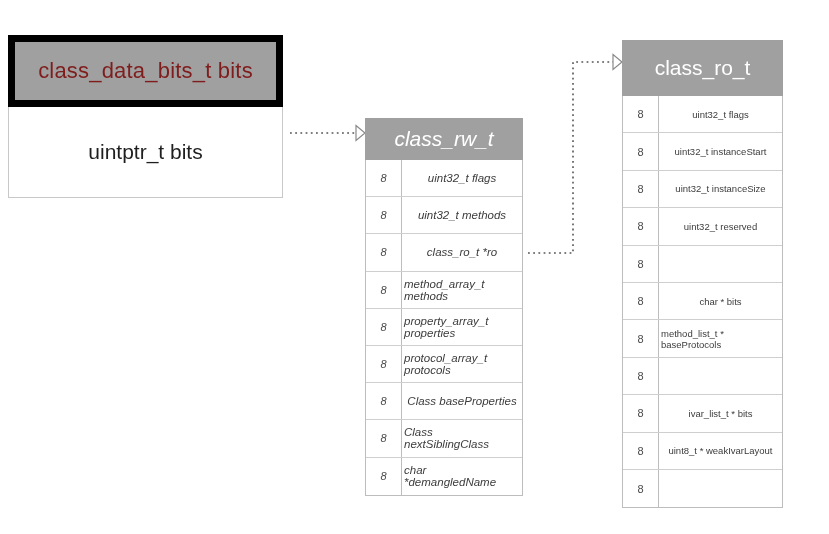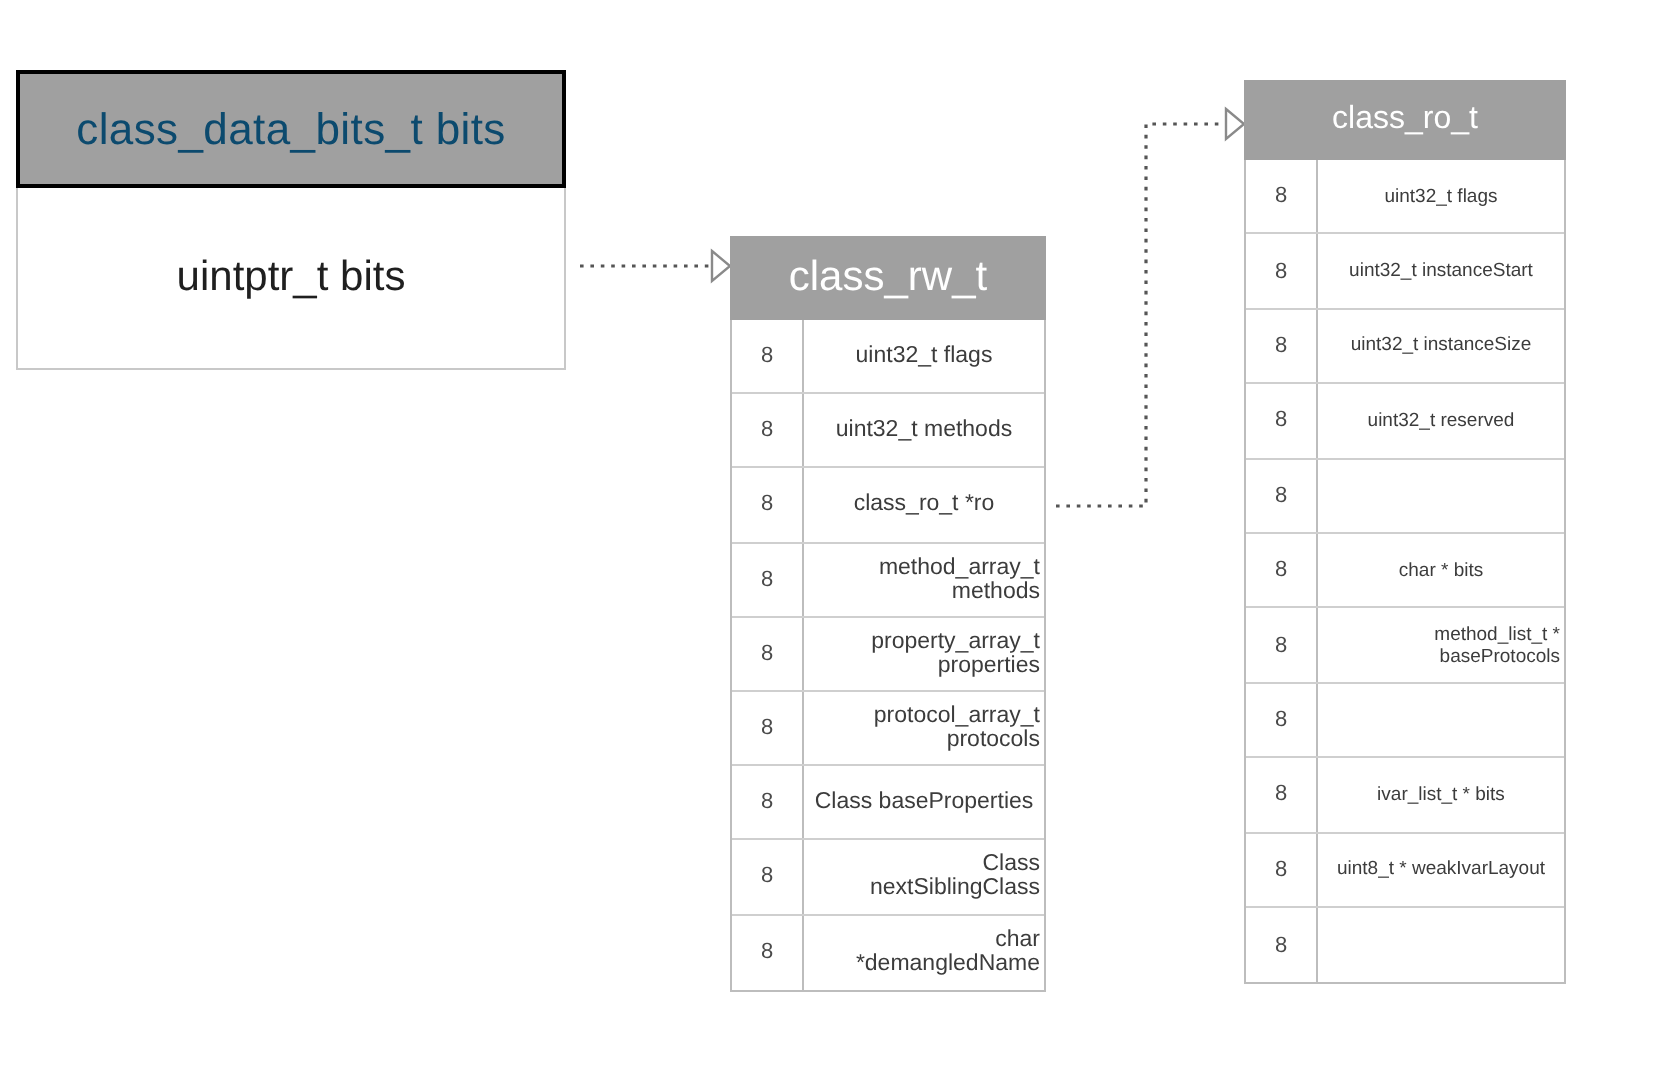--- a/index.html
+++ b/index.html
@@ -29,28 +29,28 @@
   }
 
   
   .bits-block {
     position: absolute;
     left: 8px;
     top: 35px;
     width: 275px;
   }
   .bits-header {
-    height: 59px;
+    height: 72px;
     background: #a0a0a0;
-    border: 2px solid #000000;
-    box-sizing: border-box;
-    display: flex;
-    align-items: center;
-    justify-content: center;
-    color: #0c4a6e;
+    border: 7px solid #000000;
+    box-sizing: border-box;
+    display: flex;
+    align-items: center;
+    justify-content: center;
+    color: #7f1d1d;
     font-size: 22px;
     letter-spacing: 0.2px;
   }
   .bits-body {
     height: 91px;
     background: #ffffff;
     border: 1px solid #c8c8c8;
     border-top: none;
     box-sizing: border-box;
     display: flex;
@@ -96,47 +96,48 @@
     color: #4a4a4a;
     flex: 0 0 auto;
   }
   .cell-label {
     box-sizing: border-box;
     display: flex;
     align-items: center;
     justify-content: center;
     color: #3c3c3c;
     flex: 1 1 auto;
-    text-align: right;
+    text-align: left;
     padding: 0 2px;
   }
 
   
   #table-class-rw-t {
     left: 365px;
     top: 118px;
     width: 158px;
+    font-style: italic;
   }
   #table-class-rw-t .struct-header {
     height: 42px;
     font-size: 21px;
   }
   #table-class-rw-t .struct-row { height: 37.2px; }
   #table-class-rw-t .cell-size { width: 36px; font-size: 11px; }
   #table-class-rw-t .cell-label { font-size: 11.5px; }
 
   
   #table-class-ro-t {
     left: 622px;
     top: 40px;
     width: 161px;
   }
   #table-class-ro-t .struct-header {
-    height: 40px;
-    font-size: 16px;
+    height: 56px;
+    font-size: 21px;
   }
   #table-class-ro-t .struct-row { height: 37.4px; }
   #table-class-ro-t .cell-size { width: 36px; font-size: 11px; }
   #table-class-ro-t .cell-label { font-size: 9.5px; }
 </style>
 </head>
 <body>
 
 <div id="canvas">
 

